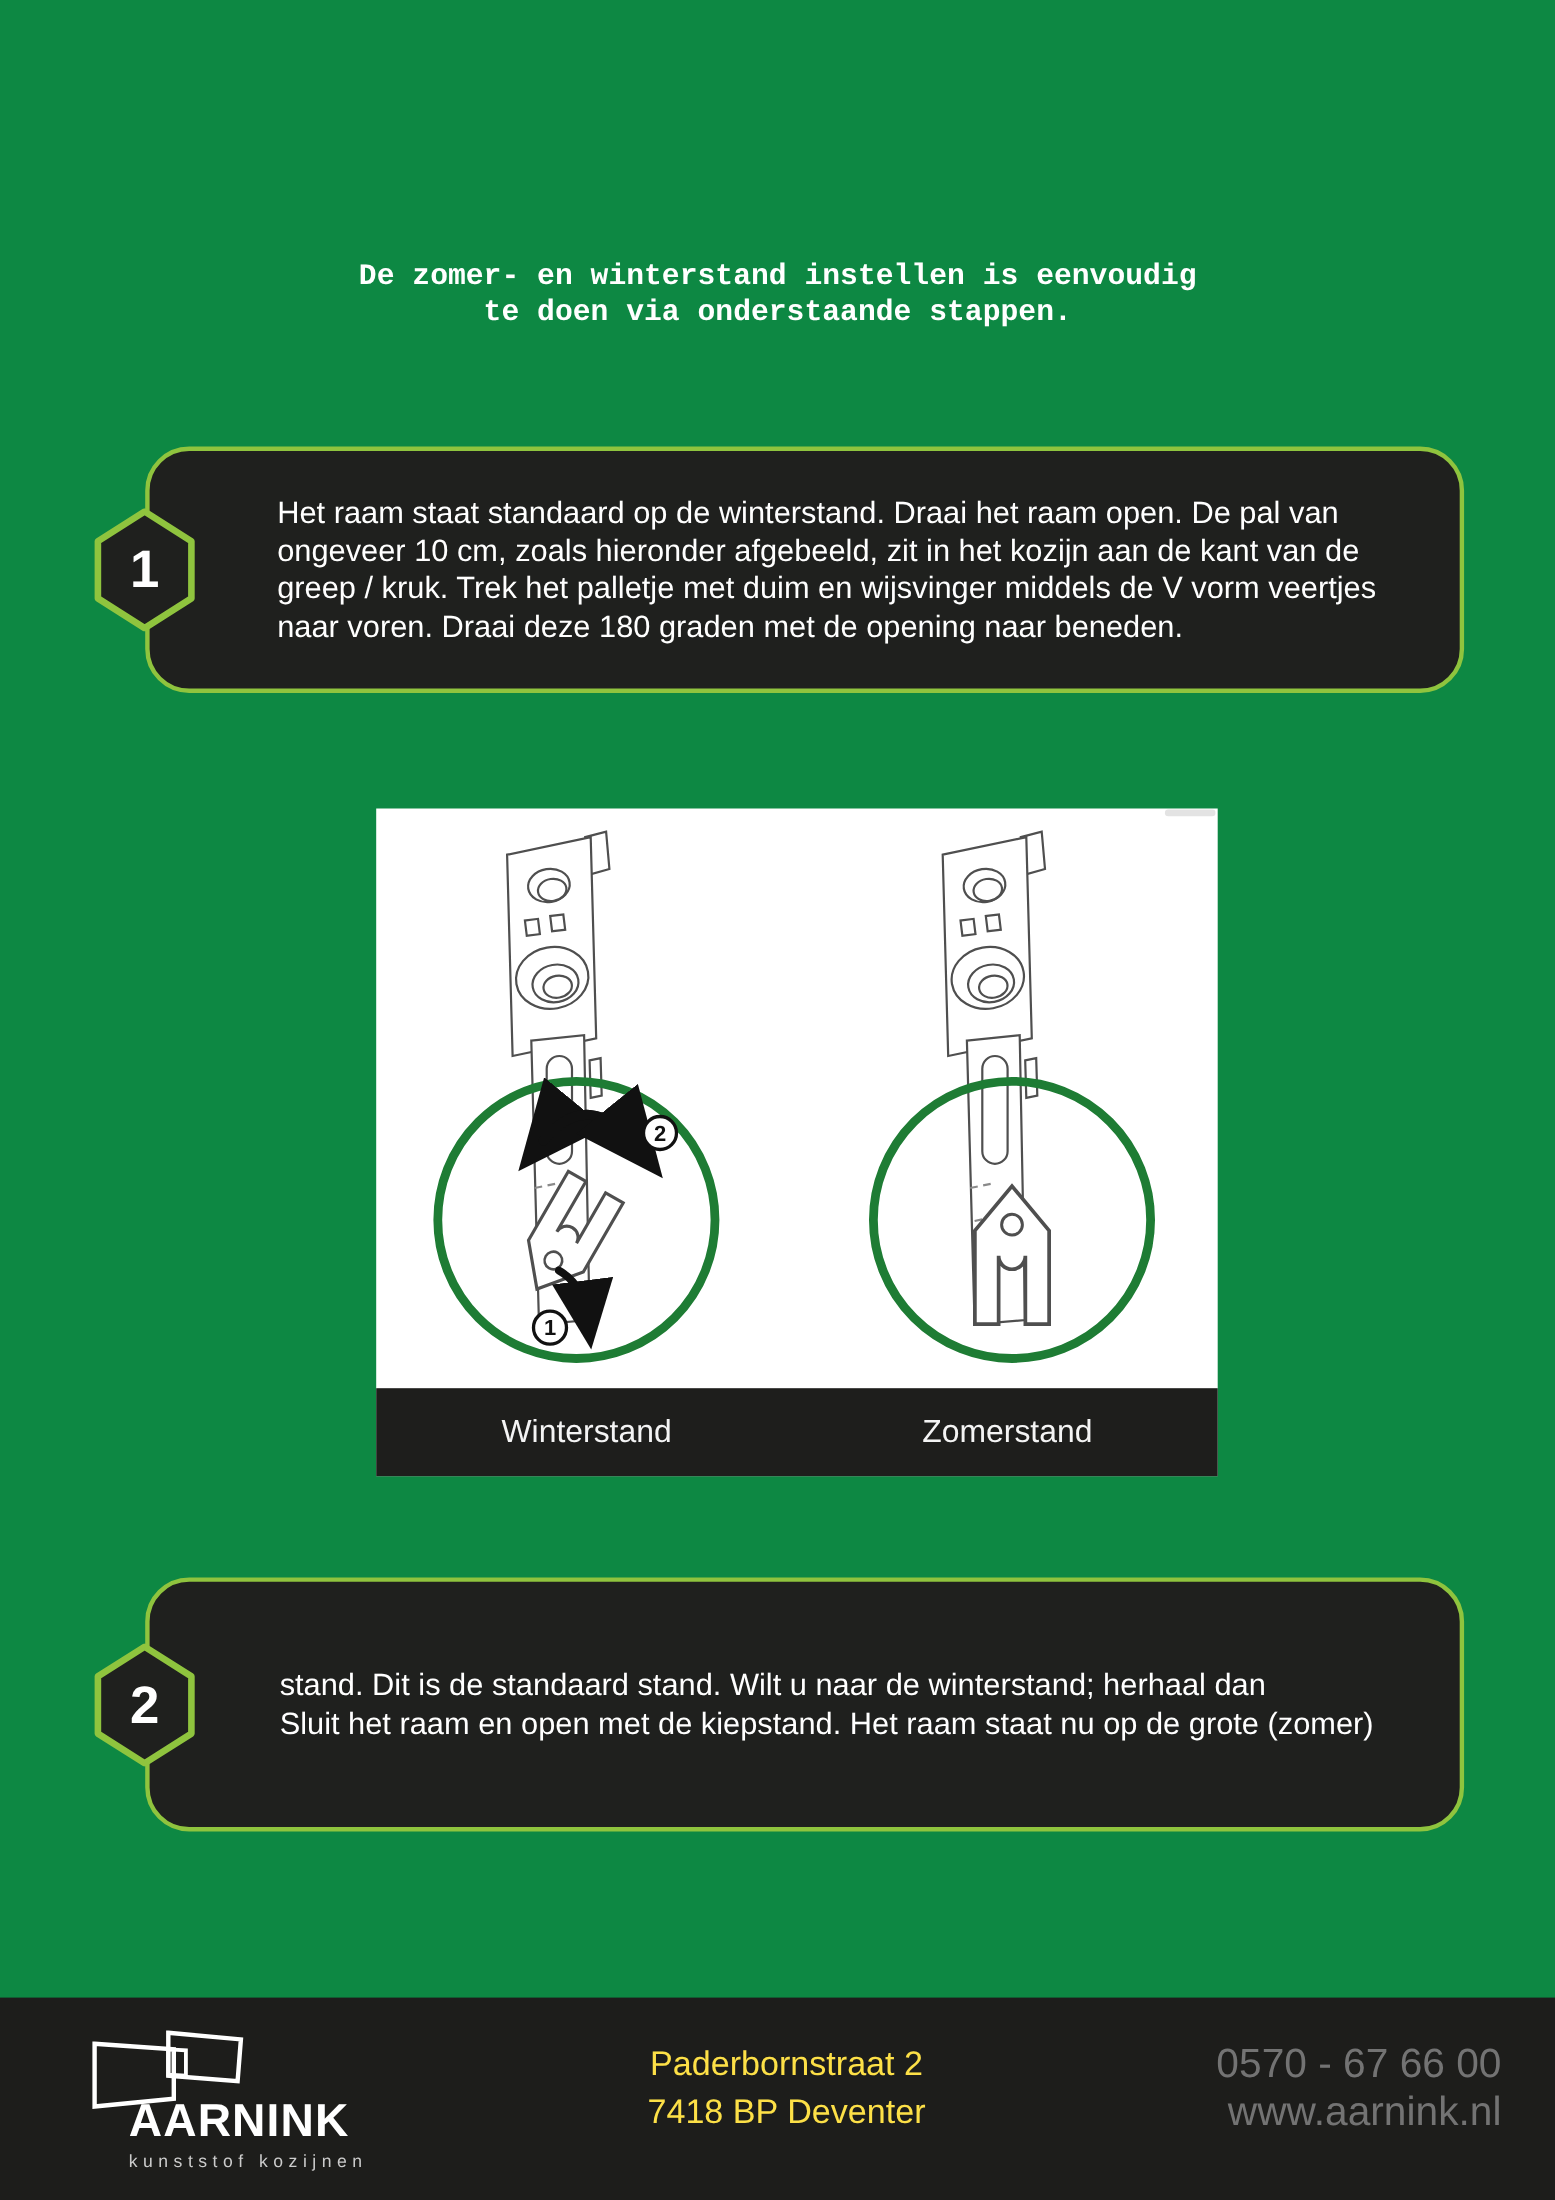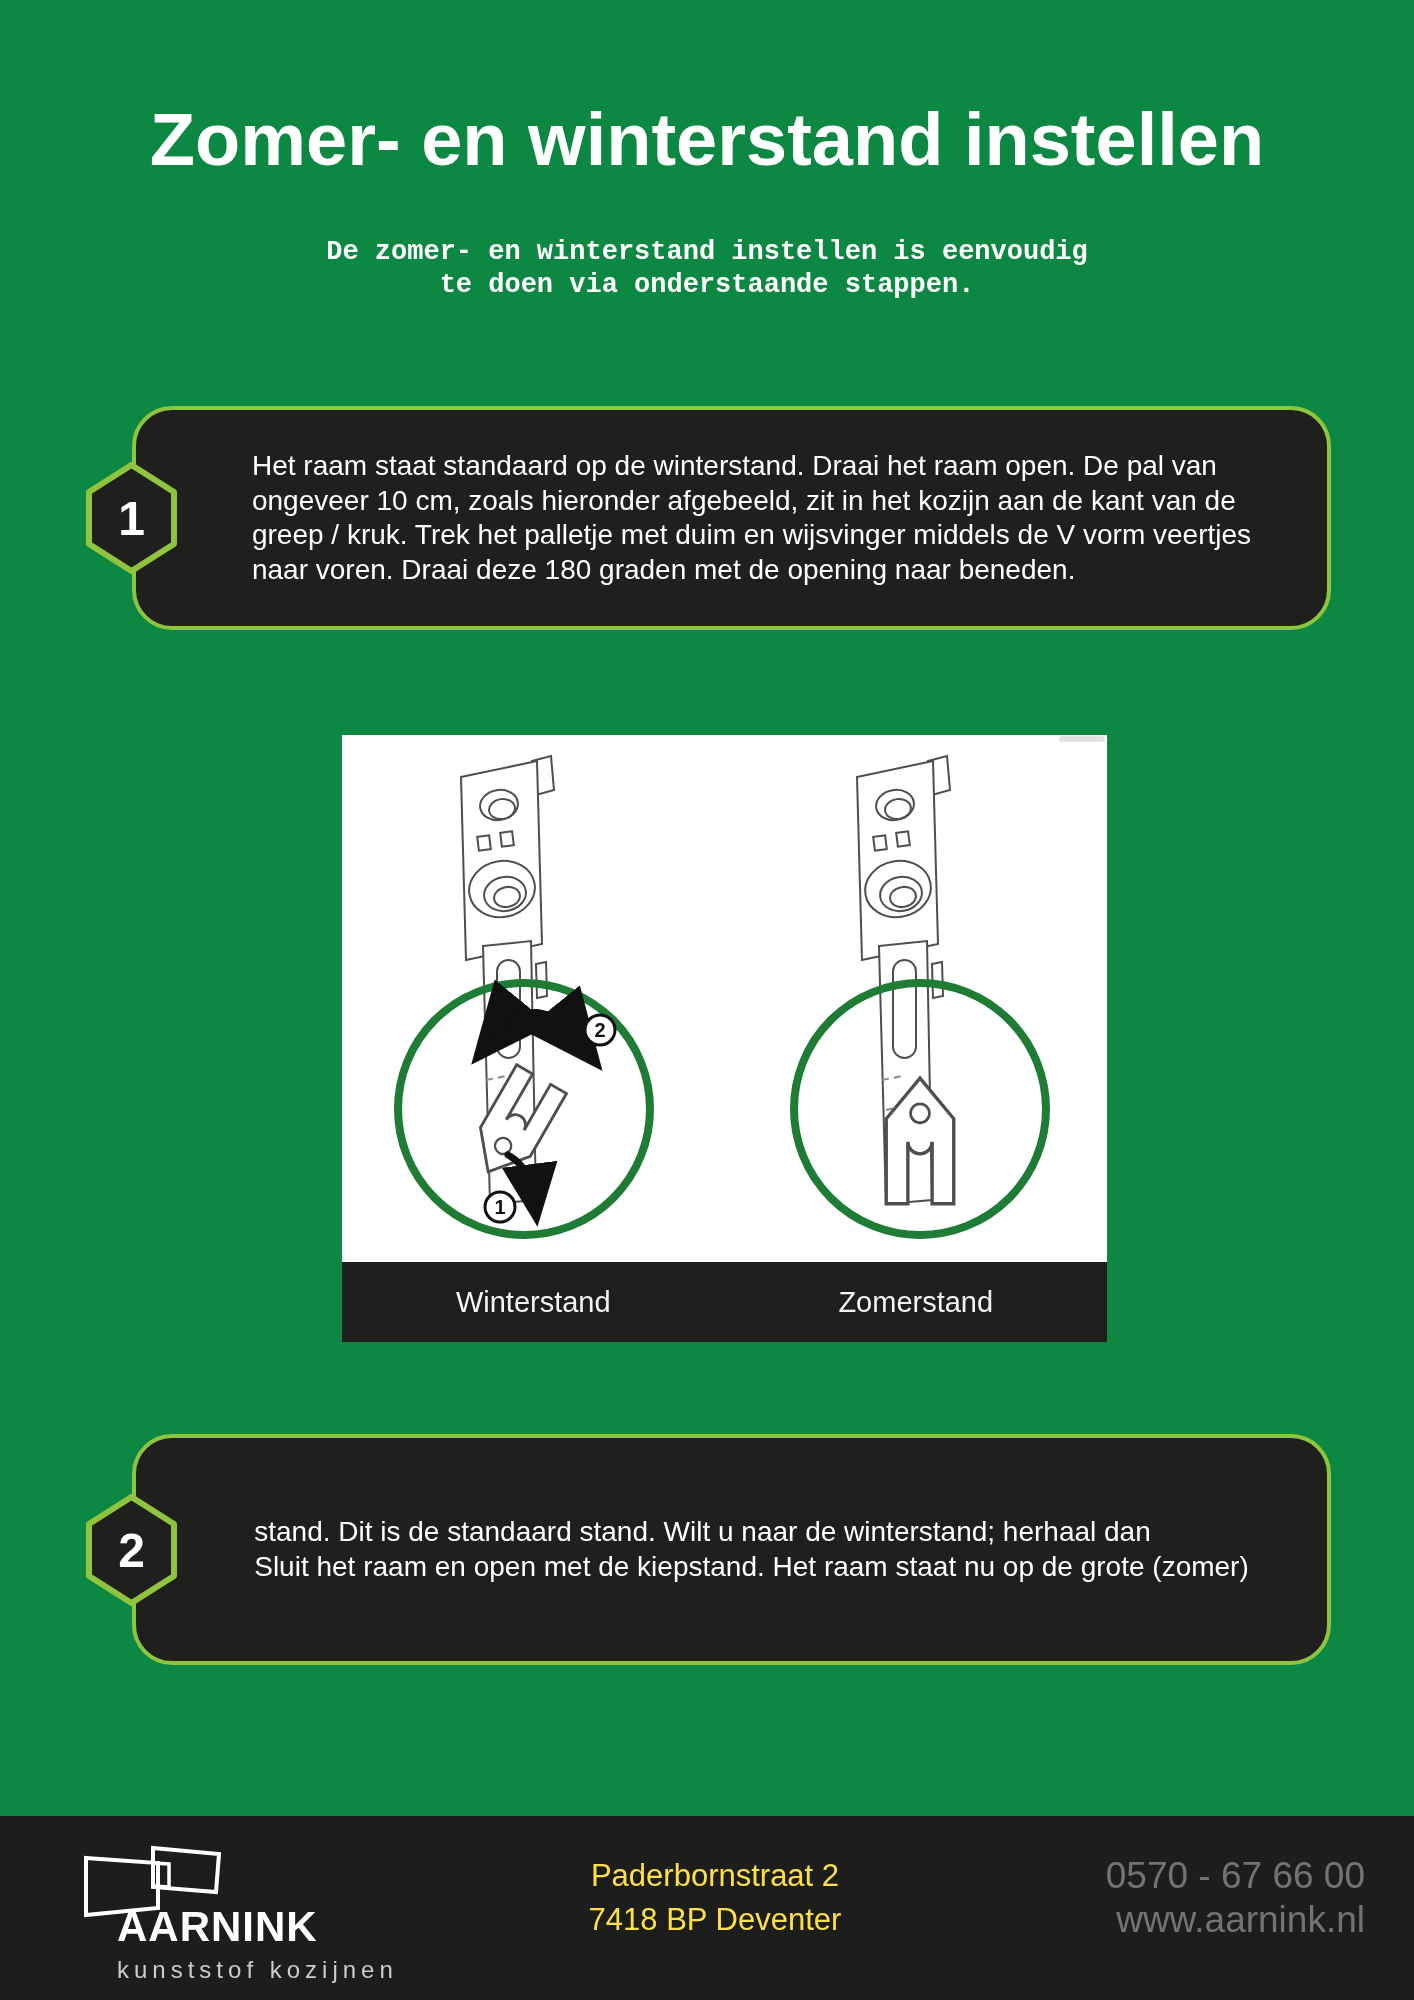--- a/index.html
+++ b/index.html
@@ -47,32 +47,31 @@
   .gc{fill:none;stroke:var(--circle-green);stroke-width:8;}
   .arrow{fill:none;stroke:#111111;stroke-width:9;stroke-linecap:round;}
   .arrow.thin{stroke-width:7;}
   .badge circle{fill:#ffffff;stroke:#111111;stroke-width:3;}
   .badge text{fill:#111111;font-size:20px;font-weight:bold;text-anchor:middle;
               font-family:"Liberation Sans",sans-serif;}
 
   .footer{position:absolute;left:0;top:1816px;width:1414px;height:184px;background:var(--footer-dark);}
   .logo{position:absolute;left:83px;top:26px;width:320px;color:var(--text-light);}
   .brand{margin-left:34px;margin-top:-19px;font-size:42px;font-weight:bold;letter-spacing:1px;}
-  .brand-sub{margin-left:34px;margin-top:5px;font-size:24px;letter-spacing:5px;color:#cccccc;}
+  .brand-sub{margin-left:34px;margin-top:5px;font-size:16px;letter-spacing:5px;color:#cccccc;}
   .address{position:absolute;left:450px;top:38px;width:530px;text-align:center;
            color:#fde047;font-size:31px;line-height:44px;}
   .contact{position:absolute;right:49px;top:38px;width:340px;text-align:right;
            color:#737373;font-size:37px;line-height:44px;}
 </style>
 </head>
 <body>
 
 <div class="page">
 
-  <h1 class="title">Zomer- en winterstand instellen</h1>
 
   <div class="subtitle">
     <div>De zomer- en winterstand instellen is eenvoudig</div>
     <div>te doen via onderstaande stappen.</div>
   </div>
 
   <section class="step-box step-1">
     <div class="step-text">
       <div>Het raam staat standaard op de winterstand. Draai het raam open. De pal van</div>
       <div>ongeveer 10 cm, zoals hieronder afgebeeld, zit in het kozijn aan de kant van de</div>

